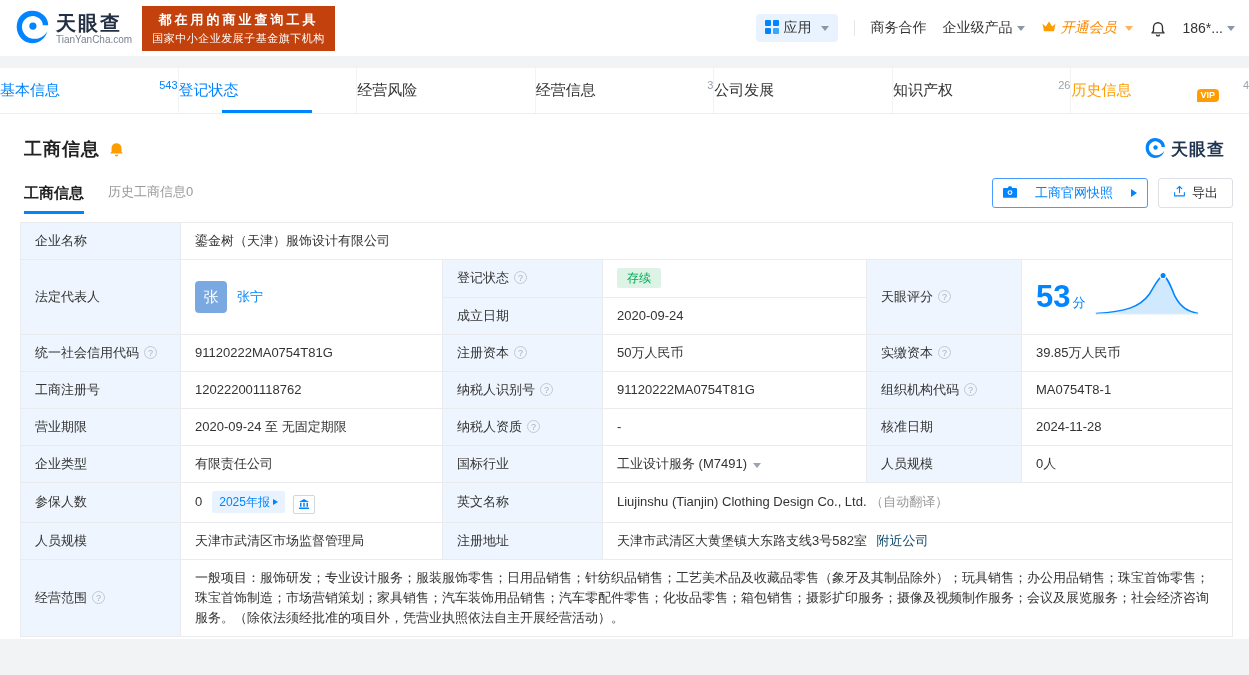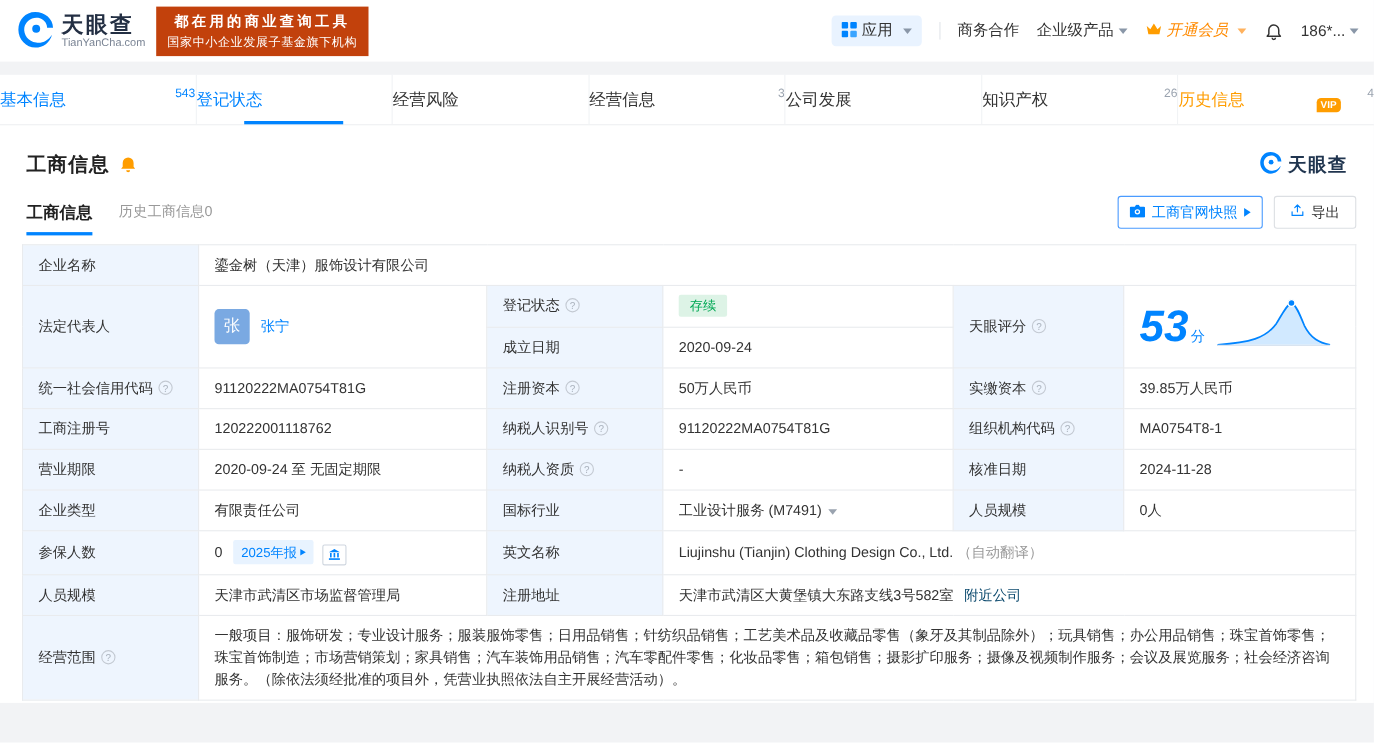--- a/index.html
+++ b/index.html
@@ -64,21 +64,21 @@
   .section-head { display:flex; align-items:center; padding:0 24px; height:38px; }
   .section-title { font-size:18px; font-weight:bold; color:#222; letter-spacing:1px; }
   .notice-icon { margin-left:8px; display:flex; align-items:center; }
   .watermark { margin-left:auto; display:flex; align-items:center; gap:5px; }
   .watermark-text { font-size:17px; font-weight:bold; color:#20354f; letter-spacing:1px; }
   .subtab-row { display:flex; align-items:flex-end; padding:0 16px 0 24px; margin-top:10px; height:36px; }
   .subtab { font-size:15px; color:#222; font-weight:bold; position:relative; padding-bottom:11px; cursor:pointer; }
   .subtab.active::after { content:""; position:absolute; left:0; right:0; bottom:0; height:3px; background:#0084ff; }
   .subtab-history { margin-left:24px; font-size:13px; color:#999; font-weight:normal; padding-bottom:13px; cursor:pointer; }
   .head-btns { margin-left:auto; display:flex; gap:10px; align-items:center; padding-bottom:6px; }
-  .snapshot-btn { display:flex; align-items:center; gap:6px; border:1px solid #4a9bff; color:#0084ff;
+  .snapshot-btn { display:flex; align-items:center; gap:18px; border:1px solid #4a9bff; color:#0084ff;
     background:#fff; font-size:13px; padding:5px 10px; border-radius:3px; cursor:pointer; font-family:inherit; }
   .play-arrow { width:0; height:0; border-top:4px solid transparent; border-bottom:4px solid transparent;
     border-left:6px solid #0084ff; display:inline-block; }
   .export-btn { display:flex; align-items:center; gap:6px; border:1px solid #dcdfe3; color:#333;
     background:#fff; font-size:13px; padding:5px 14px; border-radius:3px; cursor:pointer; font-family:inherit; }
   
   .info-table { width:1213px; margin:8px 16px 0 20px; border-collapse:collapse; table-layout:fixed;
     font-size:13px; color:#333; }
   .info-table td { border:1px solid #e9ebee; padding:8px 14px; vertical-align:middle; word-break:break-all; line-height:20px; }
   .info-table td.lbl { background:#eef5fe; color:#333; }
@@ -92,21 +92,21 @@
   .rep-cell-inner { display:flex; align-items:center; }
   .rep-name { color:#0084ff; margin-left:10px; cursor:pointer; }
   .link { color:#0c4a6e; cursor:pointer; text-decoration:none; }
   .tag-blue { background:#e8f3ff; color:#0084ff; font-size:12px; padding:1px 7px; border-radius:2px;
     margin-left:10px; cursor:pointer; display:inline-flex; align-items:center; gap:3px; }
   .tag-arrow { width:0; height:0; border-top:3.5px solid transparent; border-bottom:3.5px solid transparent;
     border-left:5px solid #0084ff; display:inline-block; }
   .mini-icon-btn { display:inline-flex; width:22px; height:19px; border:1px solid #cfd6df; border-radius:2px;
     align-items:center; justify-content:center; margin-left:8px; vertical-align:-4px; cursor:pointer; background:#fff; }
   .score-cell-inner { display:flex; align-items:center; gap:6px; }
-  .score-num { color:#0084ff; font-size:40px; font-weight:bold; font-style:italic; line-height:1; }
+  .score-num { color:#0084ff; font-size:31px; font-weight:bold; line-height:1; }
   .score-unit { color:#0084ff; font-size:13px; margin-left:2px; }
   .chev-down { width:0; height:0; border-left:4.5px solid transparent; border-right:4.5px solid transparent;
     border-top:5px solid #9aa3af; display:inline-block; margin-left:6px; cursor:pointer; }
   .gray-note { color:#999; }
   .scope-val { line-height:22px; }
 </style>
 </head>
 <body>
 
 <div class="topbar">

